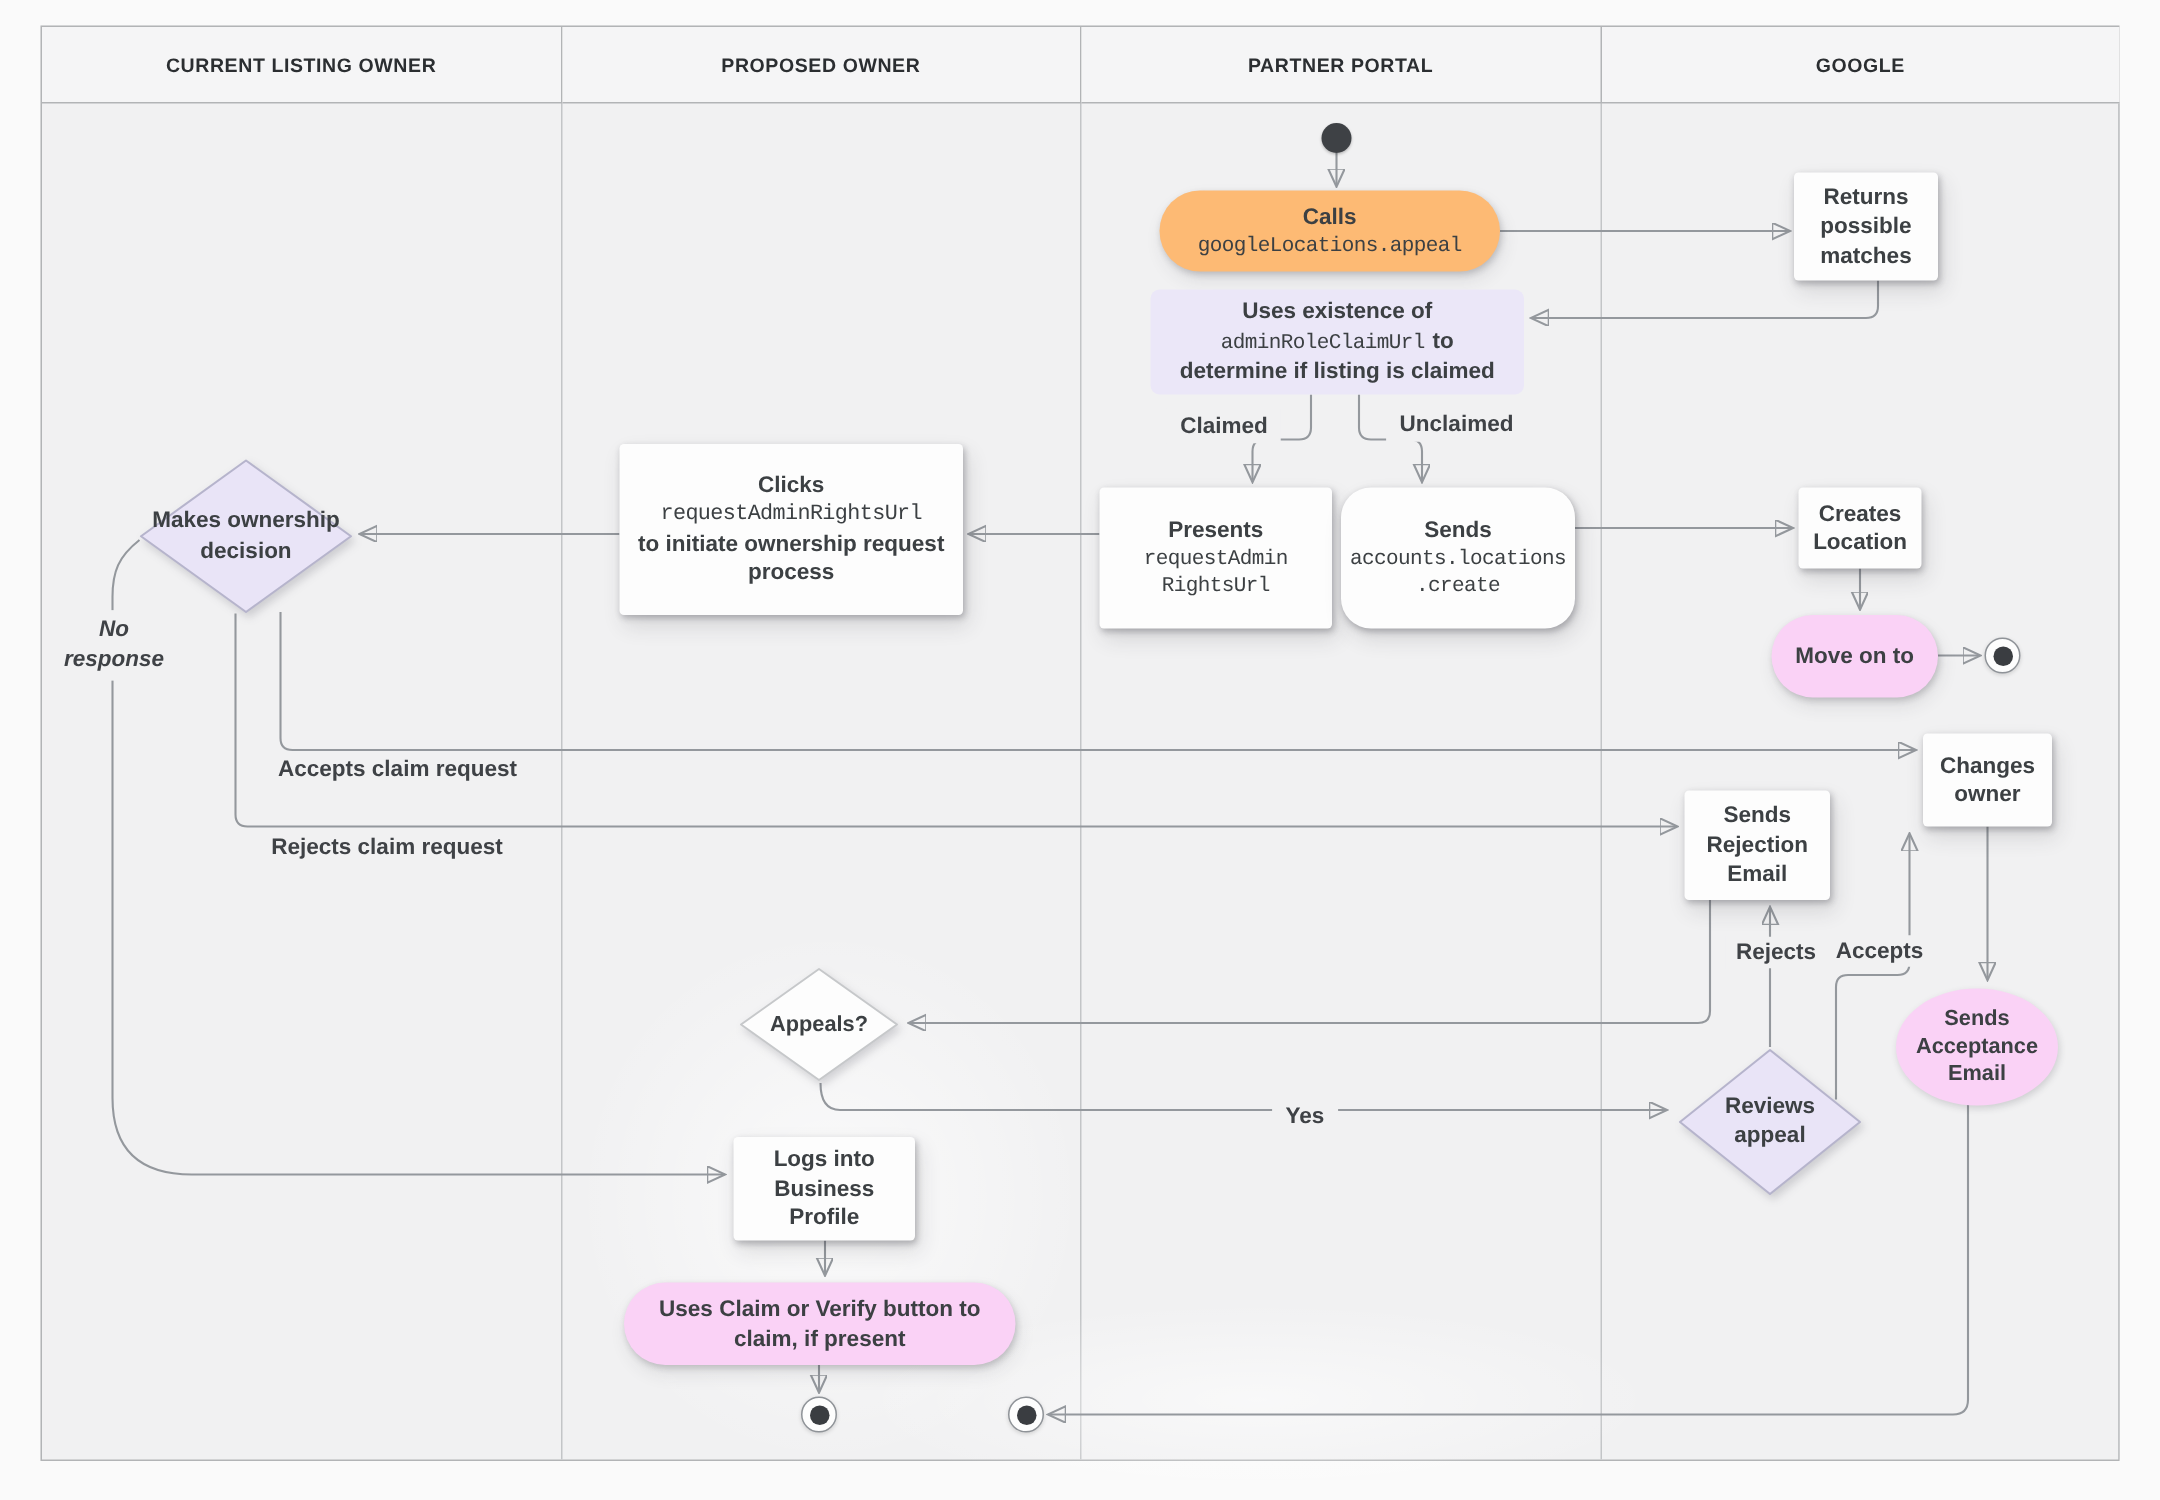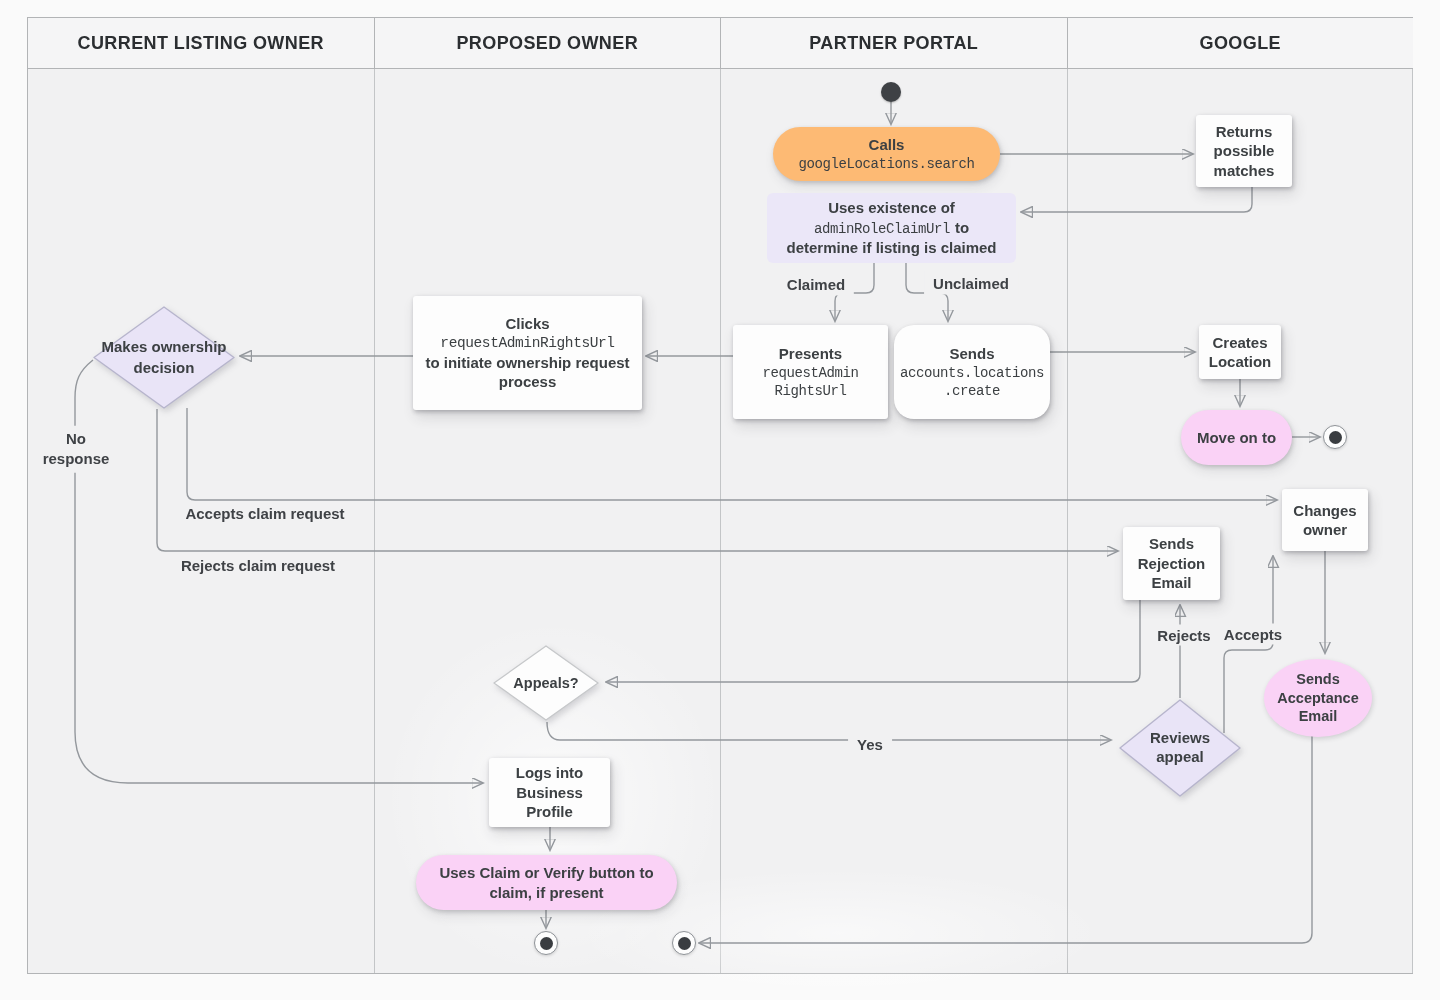--- a/index.html
+++ b/index.html
@@ -2,21 +2,21 @@
 <html><head>
 <meta charset="utf-8">
 <style>
   html,body{margin:0;padding:0;background:#fafafa;font-family:"Liberation Sans","DejaVu Sans",sans-serif;}
   .stage{position:relative;width:1440px;height:1000px;background:#fafafa;overflow:hidden;color:#3c4043;}
 
   
   .board{position:absolute;left:27px;top:17px;width:1386px;height:957px;background:#f1f1f2;border:1px solid #b2b4b6;box-sizing:border-box;}
   .lane-col{position:absolute;top:0;height:100%;border-right:1px solid #c3c5c7;box-sizing:border-box;}
   .lane-col:last-child{border-right:none;}
-  .lane-head{position:absolute;top:0;height:51px;background:#f5f5f6;border-right:1px solid #b2b4b6;border-bottom:1px solid #b2b4b6;box-sizing:border-box;display:flex;align-items:center;justify-content:center;font-weight:700;font-size:18px;letter-spacing:.4px;color:#2b2e31;}
+  .lane-head{position:absolute;top:0;height:51px;background:#f5f5f6;border-right:1px solid #b2b4b6;border-bottom:1px solid #b2b4b6;box-sizing:border-box;display:flex;align-items:center;justify-content:center;font-weight:700;font-size:13px;letter-spacing:.4px;color:#2b2e31;}
   .lane-head:last-child{border-right:none;}
 
   .glow{position:absolute;pointer-events:none;}
 
   
   svg.wires{position:absolute;left:0;top:0;width:1440px;height:1000px;pointer-events:none;}
   svg.wires path{fill:none;stroke:#94989d;stroke-width:1.4;}
 
   
   .node{position:absolute;box-sizing:border-box;display:flex;flex-direction:column;align-items:center;justify-content:center;text-align:center;font-weight:700;font-size:15px;line-height:1.3;color:#3c4043;}
@@ -95,21 +95,21 @@
     </div>
   <div class="dot-end" style="left:534px;top:931px;">
       <div class="core"></div>
     </div>
   <div class="dot-end" style="left:672px;top:931px;">
       <div class="core"></div>
     </div>
 
   <div class="node pill teal" style="left:773px;top:127px;width:227px;height:54px;">
     <div>Calls</div>
-    <div class="mono">googleLocations.search</div>
+    <div class="mono">googleLocations.appeal</div>
   </div>
 
   <div class="node sketch" style="left:1196px;top:115px;width:96px;height:72px;padding:4px;">
     <div>Returns possible matches</div>
   </div>
 
   <div class="node sketch" style="left:733px;top:325px;width:155px;height:94px;">
     <div>Presents</div>
     <div class="mono">requestAdmin</div>
     <div class="mono">RightsUrl</div>
@@ -177,20 +177,20 @@
   <div class="node sketch" style="left:489px;top:758px;width:121px;height:69px;padding:2px;">
     <div style="width:90px;">Logs into Business Profile</div>
   </div>
 
   <div class="node pill pink" style="left:416px;top:855px;width:261px;height:55px;padding:2px 14px;">
     <div>Uses Claim or Verify button to claim, if present</div>
   </div>
 
   <div class="elabel" style="left:816px;top:284px;">Claimed</div>
   <div class="elabel" style="left:971px;top:283px;">Unclaimed</div>
-  <div class="elabel wrap" style="left:76px;top:449px;width:78px;">No response</div>
+  <div class="elabel wrap" style="left:76px;top:430px;width:78px;font-style:italic;">No response</div>
   <div class="elabel" style="left:265px;top:513px;">Accepts claim request</div>
   <div class="elabel" style="left:258px;top:565px;">Rejects claim request</div>
   <div class="elabel" style="left:1184px;top:635px;padding:2px 7px;">Rejects</div>
   <div class="elabel" style="left:1253px;top:634px;padding:2px 7px;">Accepts</div>
   <div class="elabel" style="left:870px;top:744px;">Yes</div>
 
 </div>
 
 </body></html>

